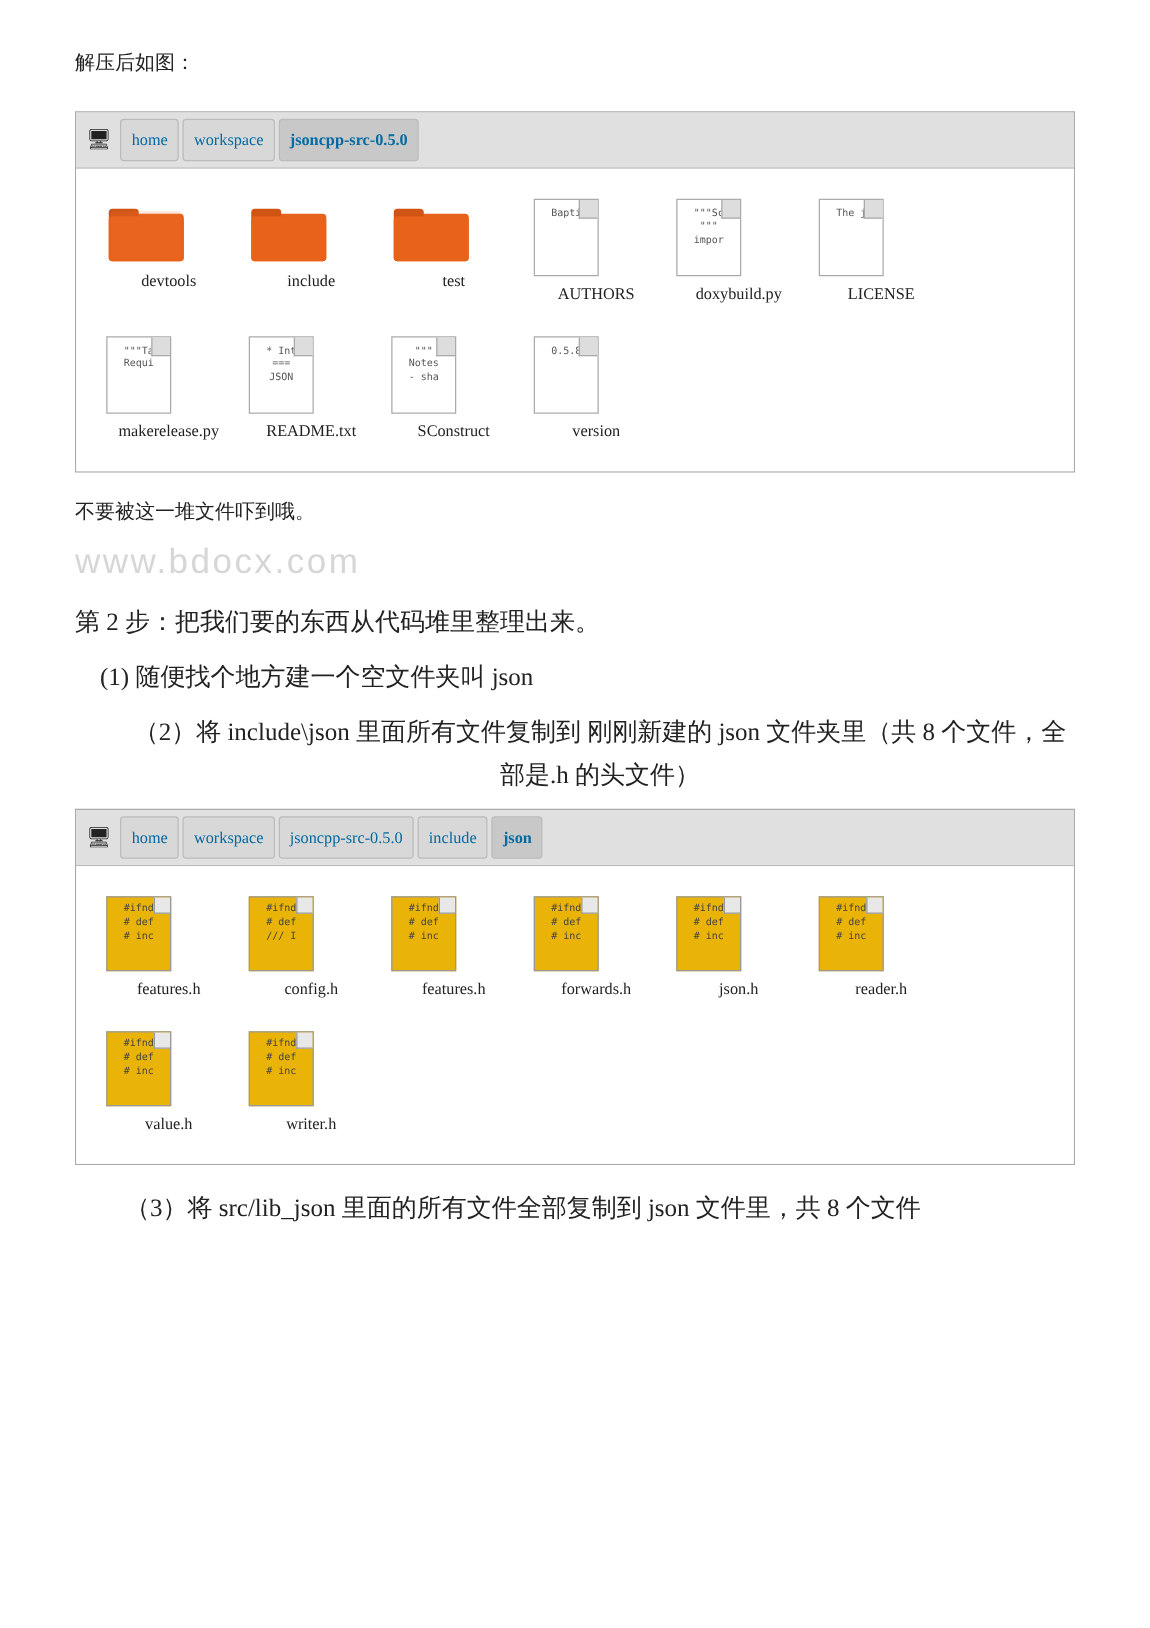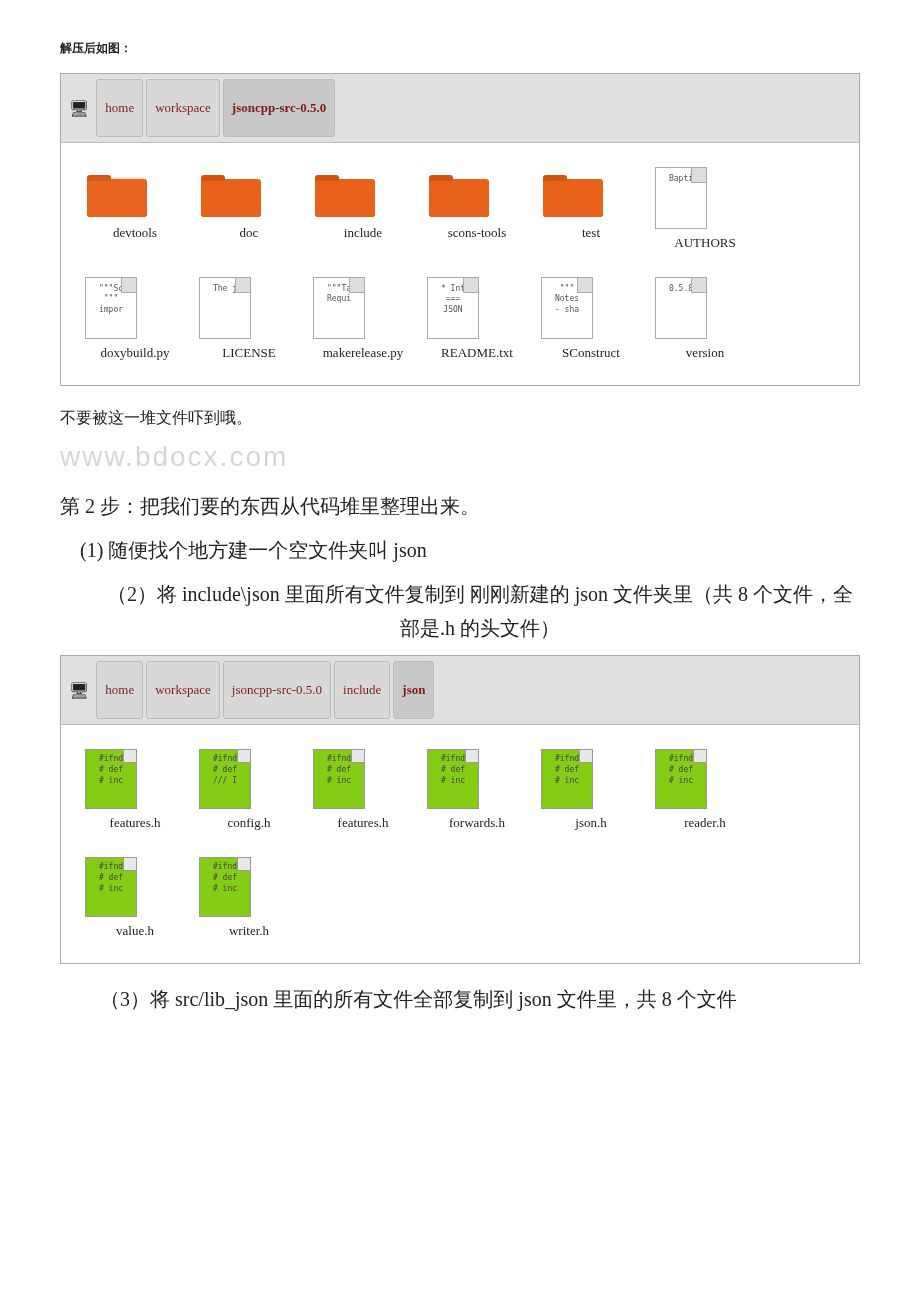--- a/index.html
+++ b/index.html
@@ -7,39 +7,38 @@
       background: #ffffff;
       font-family: "SimSun", "宋体", serif;
       font-size: 16px;
       color: #222;
       width: 920px;
       min-height: 1302px;
       padding: 40px 60px;
     }
 
     .intro-text {
-      font-size: 12px;
-      margin-bottom: 16px;
-      font-weight: bold;
+      font-size: 16px;
+      margin-bottom: 28px;
     }
 
     .file-browser {
       border: 1px solid #aaa;
       background: #f5f5f5;
       margin-bottom: 18px;
       padding: 0;
     }
 
     .breadcrumb-item {
       background: #d8d8d8;
       border: 1px solid #bbb;
       border-radius: 3px;
-      padding: 20px 8px;
+      padding: 8px 8px;
       font-size: 13px;
-      color: #7f1d1d;
+      color: #0369a1;
     }
 
     .breadcrumb-item.active {
       background: #c8c8c8;
       font-weight: bold;
     }
 
     .browser-content {
       display: flex;
       flex-wrap: wrap;
@@ -124,21 +123,21 @@
       color: rgba(180, 180, 180, 0.55);
       text-align: left;
       margin: 8px 0 16px 0;
       font-family: Arial, sans-serif;
       letter-spacing: 2px;
     }
 
     .h-file-icon {
       width: 52px;
       height: 60px;
-      background: #84cc16;
+      background: #eab308;
       border: 1px solid #999;
       position: relative;
       margin-bottom: 6px;
       flex-shrink: 0;
     }
 
     .h-file-icon::after {
       content: '';
       position: absolute;
       top: 0; right: 0;
@@ -192,43 +191,23 @@
       <span class="file-label">devtools</span>
     </div>
     <div class="file-item">
       <div class="folder-icon">
         <svg viewBox="0 0 64 52">
             <rect x="2" y="12" width="60" height="38" rx="3" fill="#e8621a"></rect>
             <rect x="2" y="8" width="24" height="8" rx="3" fill="#d05515"></rect>
             <rect x="2" y="14" width="60" height="36" rx="3" fill="#e8621a"></rect>
           </svg>
       </div>
-      <span class="file-label">doc</span>
-    </div>
-    <div class="file-item">
-      <div class="folder-icon">
-        <svg viewBox="0 0 64 52">
-            <rect x="2" y="12" width="60" height="38" rx="3" fill="#e8621a"></rect>
-            <rect x="2" y="8" width="24" height="8" rx="3" fill="#d05515"></rect>
-            <rect x="2" y="14" width="60" height="36" rx="3" fill="#e8621a"></rect>
-          </svg>
-      </div>
       <span class="file-label">include</span>
     </div>
 
-    <div class="file-item">
-      <div class="folder-icon">
-        <svg viewBox="0 0 64 52">
-            <rect x="2" y="12" width="60" height="38" rx="3" fill="#e8621a"></rect>
-            <rect x="2" y="8" width="24" height="8" rx="3" fill="#d05515"></rect>
-            <rect x="2" y="14" width="60" height="36" rx="3" fill="#e8621a"></rect>
-          </svg>
-      </div>
-      <span class="file-label">scons-tools</span>
-    </div>
     <div class="file-item">
       <div class="folder-icon">
         <svg viewBox="0 0 64 52">
             <rect x="2" y="12" width="60" height="38" rx="3" fill="#e8621a"></rect>
             <rect x="2" y="8" width="24" height="8" rx="3" fill="#d05515"></rect>
             <rect x="2" y="14" width="60" height="36" rx="3" fill="#e8621a"></rect>
           </svg>
       </div>
       <span class="file-label">test</span>
     </div>

